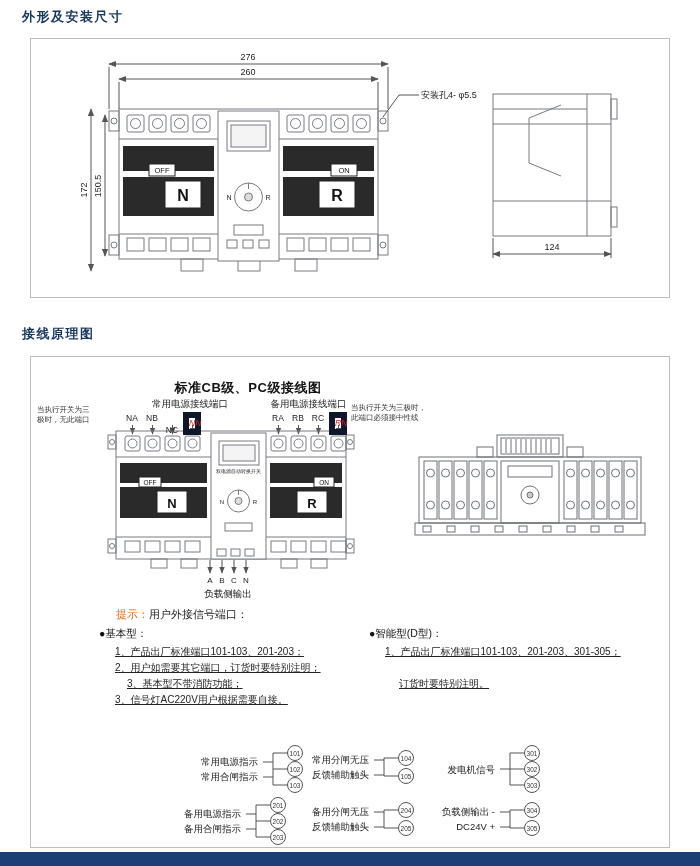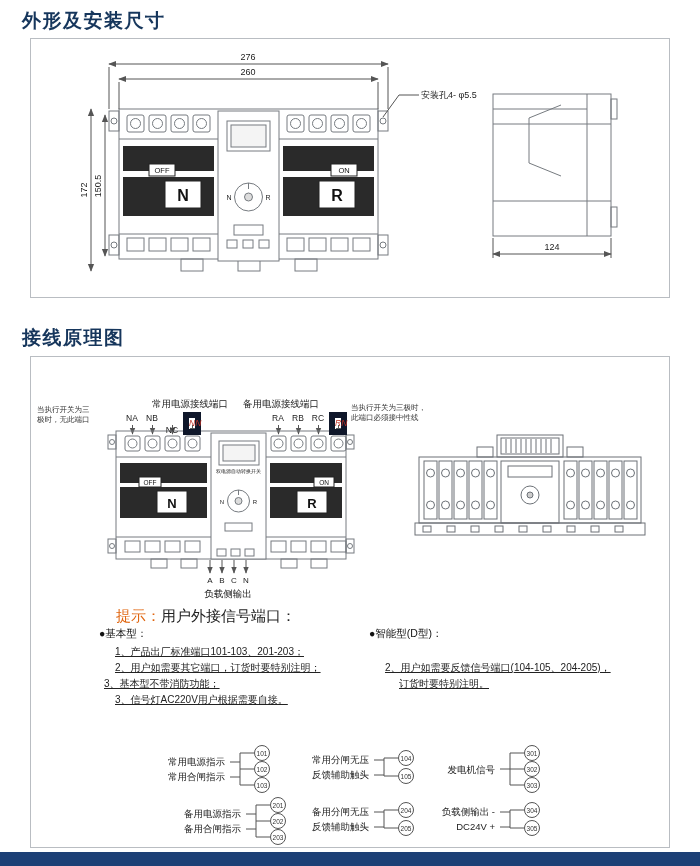--- a/index.html
+++ b/index.html
@@ -1,26 +1,26 @@
 <!DOCTYPE html>
 <html><head>
 <meta charset="utf-8">
 <style>
   html,body{margin:0;padding:0;}
   body{width:700px;height:866px;background:#fff;font-family:"Liberation Sans","DejaVu Sans",sans-serif;color:#222;}
   .page{position:relative;width:700px;height:866px;overflow:hidden;background:#fff;}
   .abs{position:absolute;}
-  .sec-title{position:absolute;left:22px;font-size:19px;font-weight:bold;color:#16365c;letter-spacing:1.5px;}
+  .sec-title{position:absolute;left:22px;font-size:13px;font-weight:bold;color:#16365c;letter-spacing:1.5px;}
   .panel{position:absolute;left:30px;width:638px;background:#fff;border:1px solid #b9bdc2;}
   .w-title{font-size:13px;font-weight:bold;color:#111;letter-spacing:.5px;}
   .port-label{font-size:9.5px;color:#222;}
   .tl{width:18px;text-align:center;font-size:8.5px;line-height:11px;color:#222;box-sizing:border-box;}
   .tl.red{color:#c03126;border:6px solid #0f172a;font-style:italic;}
   .small-note{font-size:7.5px;line-height:9.5px;color:#333;}
-  .tip{font-size:15px;color:#222;}
+  .tip{font-size:11px;color:#222;}
   .tip .tip-label{color:#e0650f;}
   .note-title{font-size:10.5px;color:#111;}
   .note-item{font-size:10px;color:#222;white-space:nowrap;text-decoration:underline;}
   .sig{display:flex;align-items:center;gap:3px;}
   .sig-labels{min-width:62px;text-align:right;font-size:9.5px;line-height:15px;color:#222;white-space:nowrap;}
   .footer-bar{position:absolute;left:0;top:852px;width:700px;height:14px;background:#1c4076;}
   svg text{font-family:"Liberation Sans","DejaVu Sans",sans-serif;}
 </style>
 </head>
 <body>
@@ -315,22 +315,23 @@
         <rect x="593" y="104" width="13" height="58"></rect>
           <circle cx="599.5" cy="116" r="4"></circle>
           <circle cx="599.5" cy="148" r="4"></circle>
         <rect x="470" y="104" width="58" height="62"></rect>
         <rect x="477" y="109" width="44" height="11"></rect>
         <circle cx="499" cy="138" r="9"></circle>
           <circle cx="499" cy="138" r="3" fill="#ccc"></circle>
       </g>
     </svg>
 
+    <div class="abs w-title" style="left:87px;top:22px;width:260px;text-align:center">标准CB级、PC级接线图</div>
     <div class="abs port-label" style="left:66px;top:41px;width:131px;text-align:right">常用电源接线端口</div>
-    <div class="abs port-label" style="left:212px;top:41px;width:131px;text-align:left">备用电源接线端口</div>
+    <div class="abs port-label" style="left:212px;top:41px;width:131px;text-align:center">备用电源接线端口</div>
 
     <span class="abs tl" style="left:92px;top:56px">NA</span>
     <span class="abs tl" style="left:112px;top:56px">NB</span>
     <span class="abs tl" style="left:132px;top:68px">NC</span>
     <span class="abs tl red" style="left:152px;top:55px">NN</span>
     <span class="abs tl" style="left:238px;top:56px">RA</span>
     <span class="abs tl" style="left:258px;top:56px">RB</span>
     <span class="abs tl" style="left:278px;top:56px">RC</span>
     <span class="abs tl red" style="left:298px;top:55px">RN</span>
 
@@ -343,28 +344,28 @@
       <div>此端口必须接中性线</div>
     </div>
 
     <div class="abs tip" style="left:85px;top:250px">
       <span class="tip-label">提示：</span><span>用户外接信号端口：</span>
     </div>
 
     <div class="abs note-title" style="left:68px;top:270px">●基本型：</div>
     <div class="abs note-item" style="left:84px;top:288px">1、产品出厂标准端口101-103、201-203；</div>
     <div class="abs note-item" style="left:84px;top:304px">2、用户如需要其它端口，订货时要特别注明；</div>
-    <div class="abs note-item" style="left:73px;top:320px">3、基本型不带消防功能；</div>
+    <div class="abs note-item" style="left:96px;top:320px">3、基本型不带消防功能；</div>
     <div class="abs note-item" style="left:84px;top:336px">3、信号灯AC220V用户根据需要自接。</div>
 
     <div class="abs note-title" style="left:338px;top:270px">●智能型(D型)：</div>
-    <div class="abs note-item" style="left:354px;top:304px">2、用户如需要反馈信号端口(104-105、204-205)，</div>
+    <div class="abs note-item" style="left:354px;top:288px">1、产品出厂标准端口101-103、201-203、301-305；</div>
     <div class="abs note-item" style="left:368px;top:320px">订货时要特别注明。</div>
 
-    <div class="sig abs" style="left:132px;top:387px">
+    <div class="sig abs" style="left:165px;top:387px">
       <div class="sig-labels">
         <div>常用电源指示</div>
         <div>常用合闸指示</div>
       </div>
       <svg width="54" height="50">
         <path d="M2,18H12M2,33H12M12,9V41M12,9H26M12,25H26M12,41H26" stroke="#555" fill="none"></path>
         <g fill="#fff" stroke="#555">
             <circle cx="34" cy="9" r="7.5"></circle>
             <circle cx="34" cy="25" r="7.5"></circle>
             <circle cx="34" cy="41" r="7.5"></circle>

